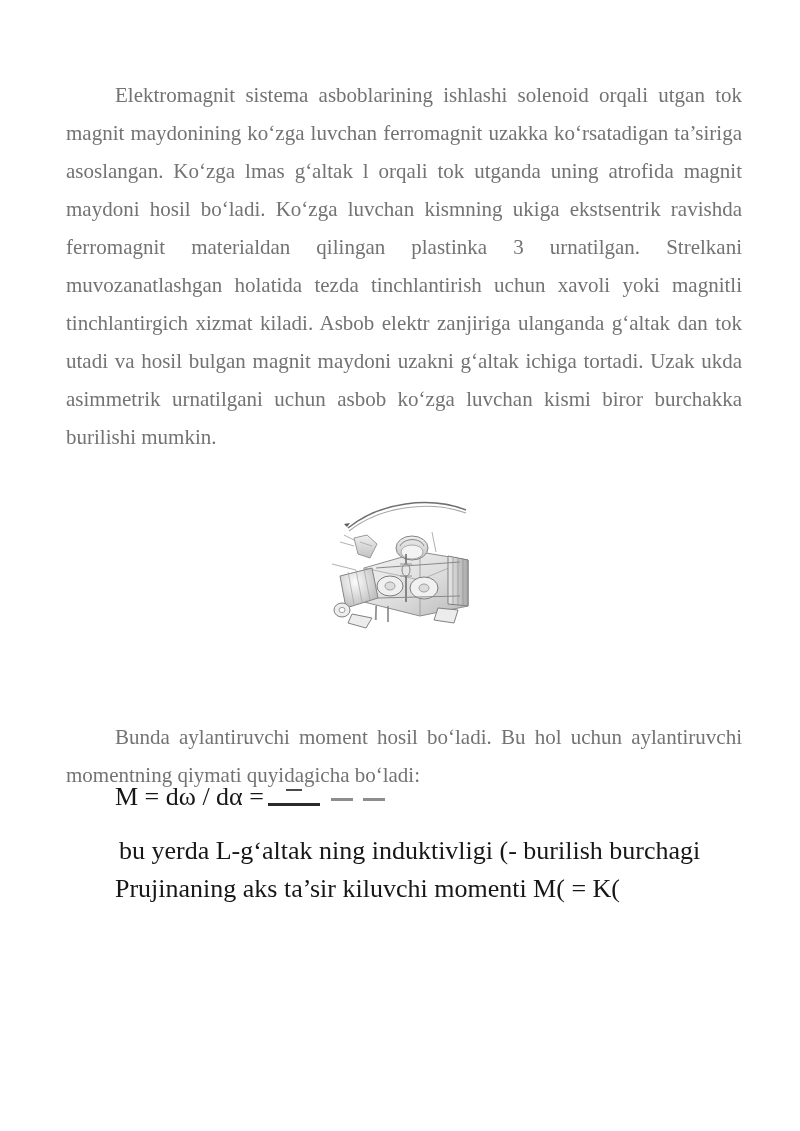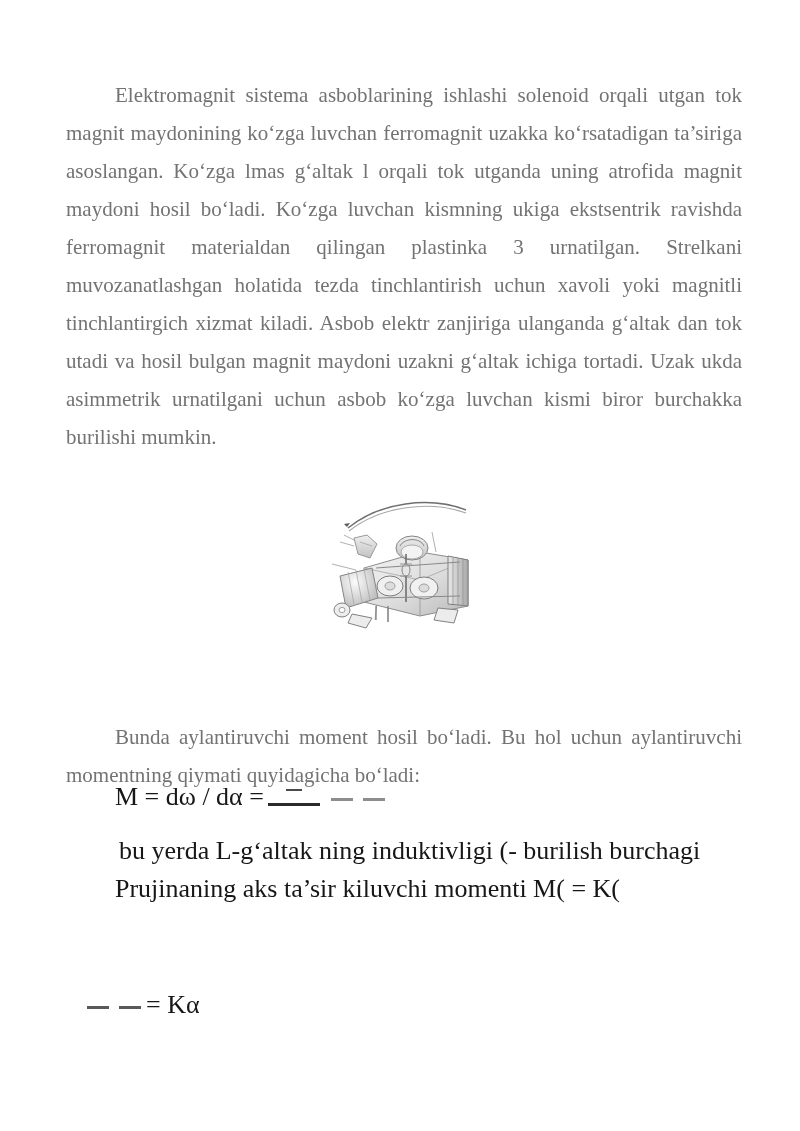--- a/index.html
+++ b/index.html
@@ -199,17 +199,14 @@
 
   <div class="line line-formula-1">
     <span>M = dω / dα =</span><span class="frac"><span class="numer-dash"></span><span class="frac-bar"></span></span><span class="ghost-dash"></span><span class="ghost-dash"></span>
   </div>
 
   <div class="line line-buyerda">bu yerda  L-g‘altak ning induktivligi   (-  burilish burchagi</div>
 
   <div class="line line-prujina">Prujinaning aks ta’sir kiluvchi momenti M( = K(</div>
 
 
-  <div class="line line-formula-2">
-    <span class="ghost-dash dark"></span><span class="ghost-dash dark"></span><span>= Kα</span>
-  </div>
 
 </div>
 
 </body></html>

